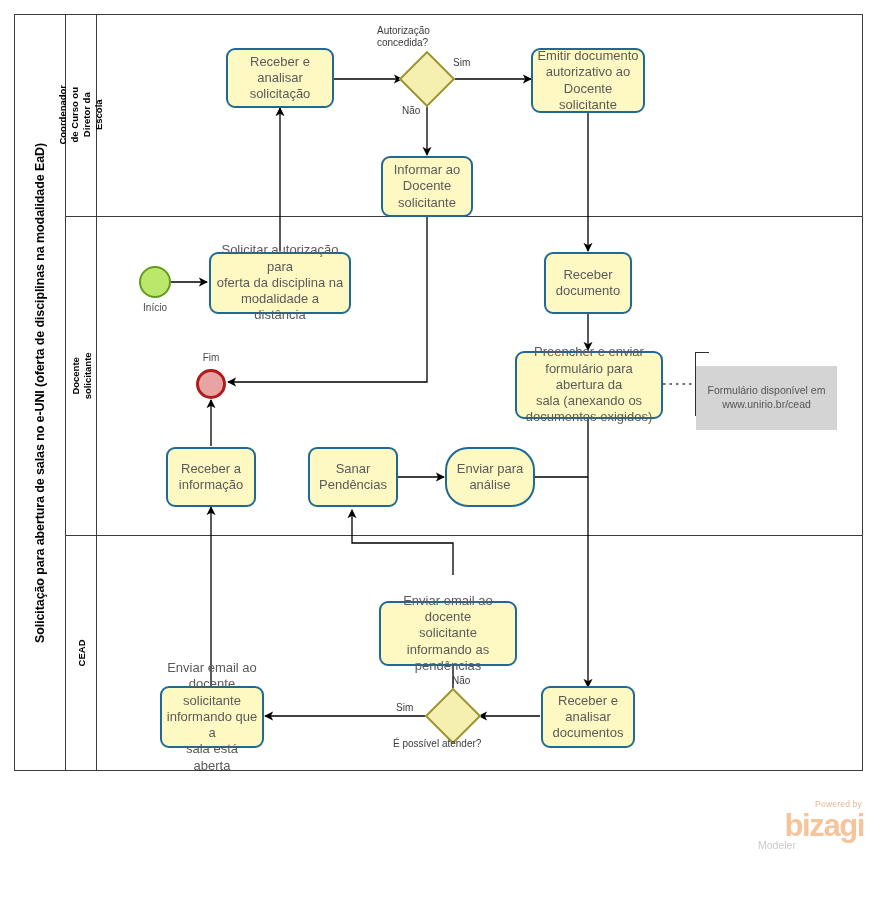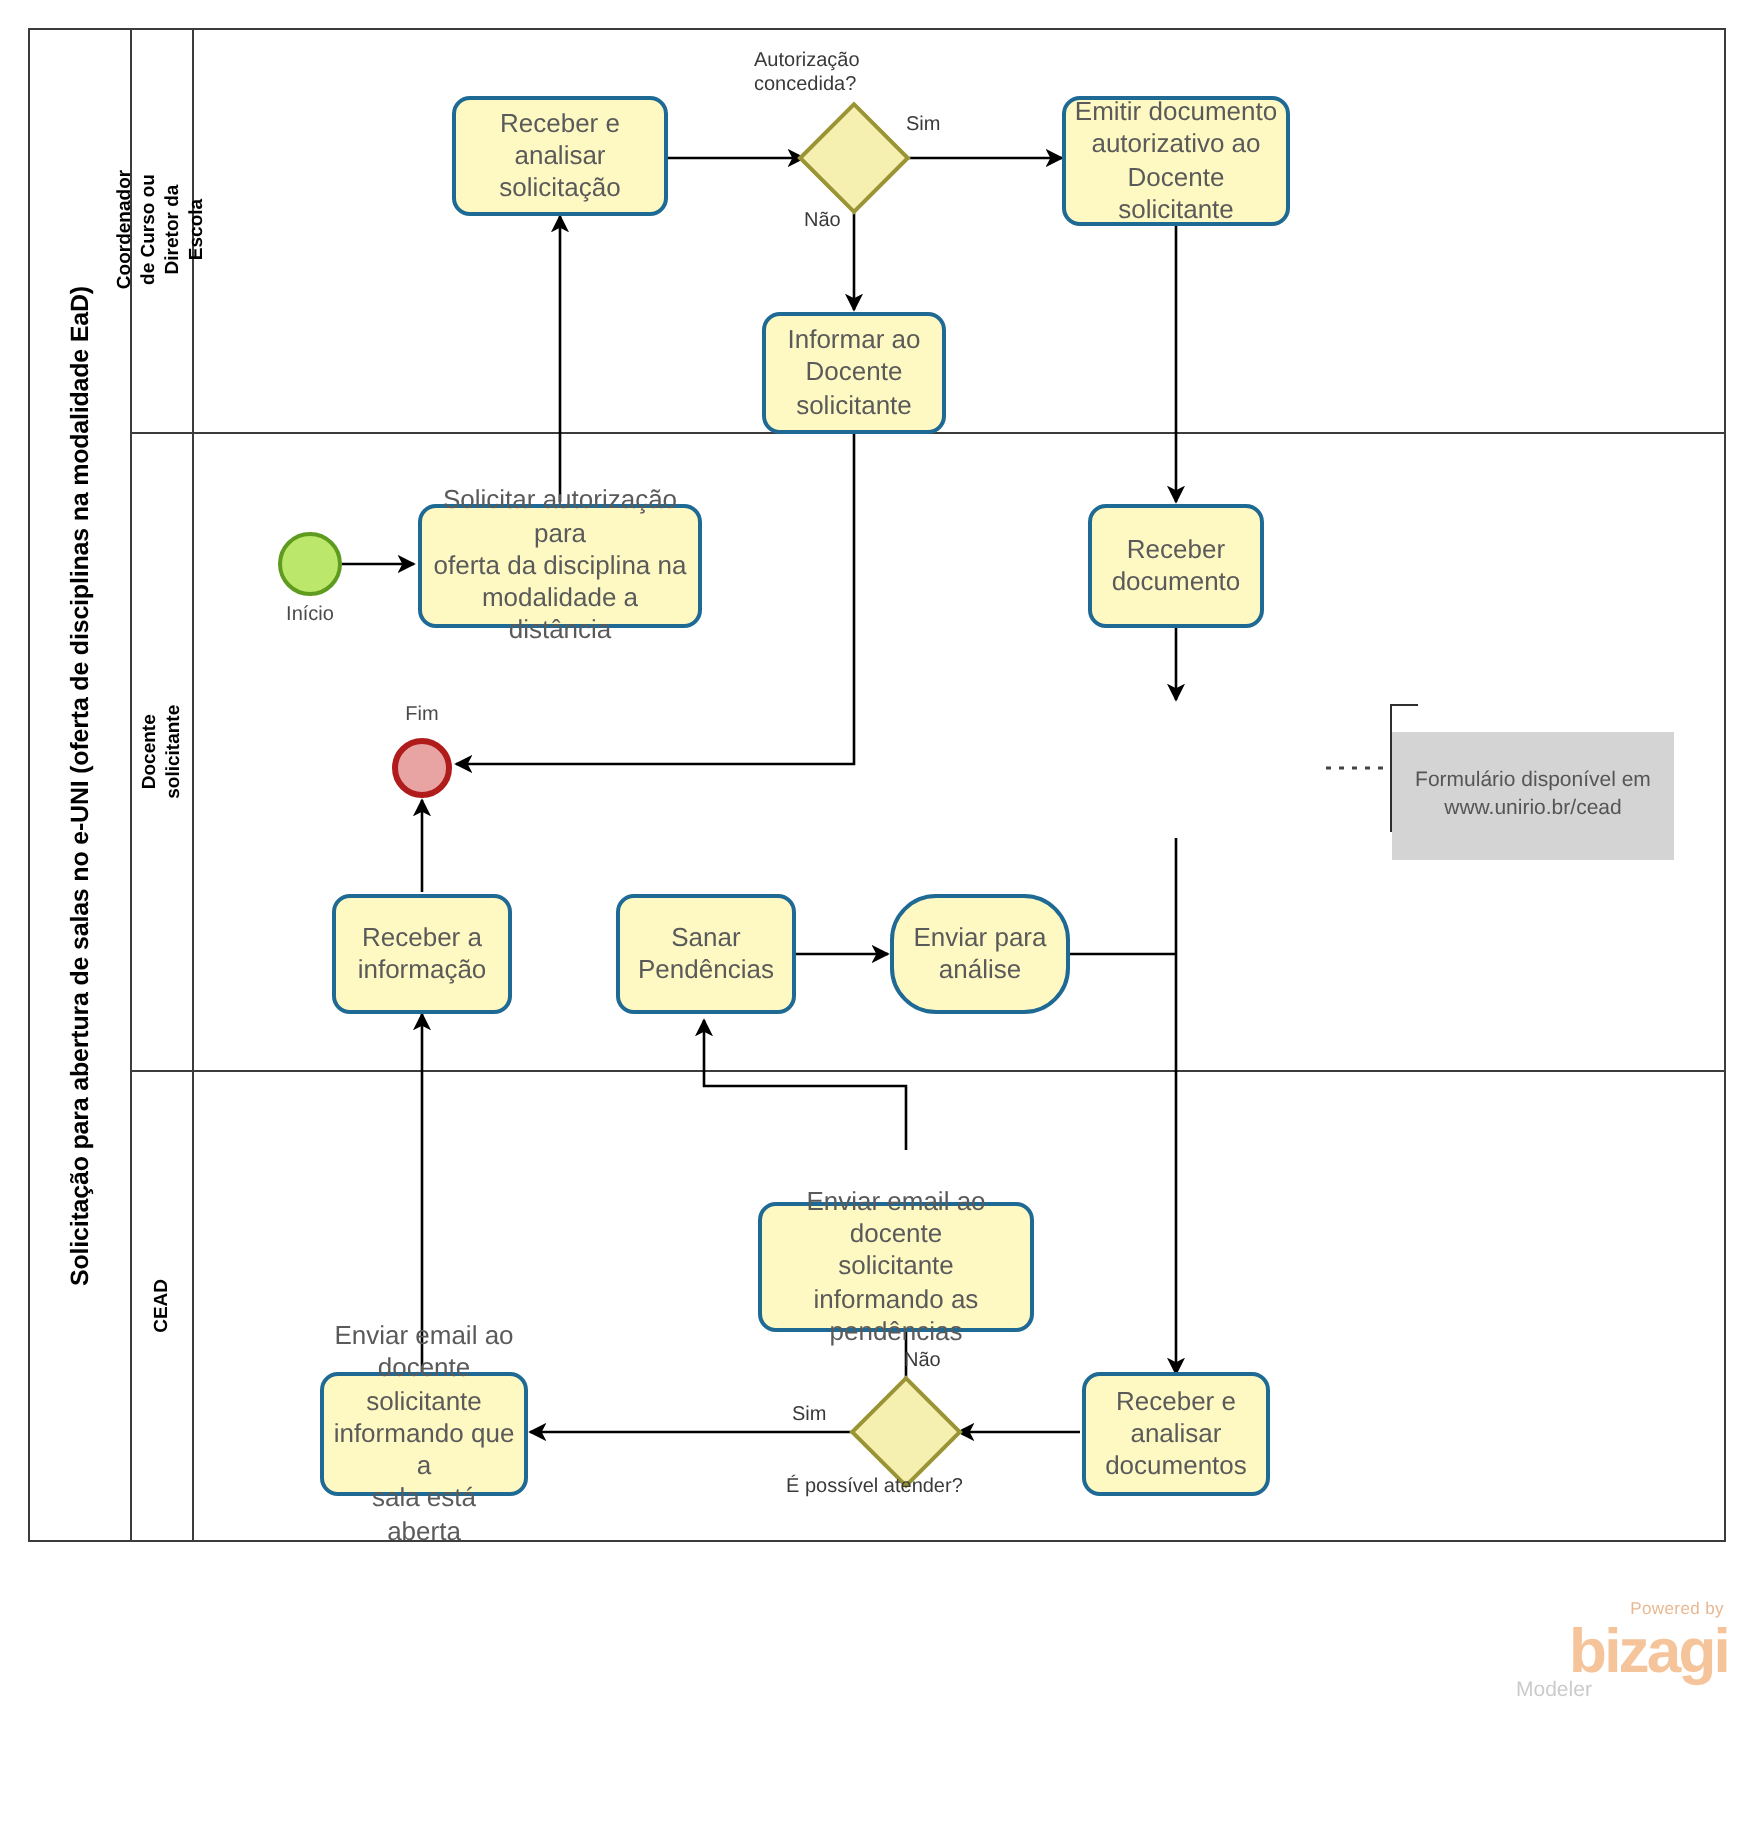--- a/index.html
+++ b/index.html
@@ -314,20 +314,24 @@
   <div class="task" style="left:209px; top:252px; width:142px; height:62px;">Solicitar autorização para
 oferta da disciplina na
 modalidade a distância</div>
 
   <div class="event-end" style="left:196px; top:369px;"></div>
   <div class="event-label" style="left:182px; top:352px; width:58px;">Fim</div>
 
   <div class="task" style="left:544px; top:252px; width:88px; height:62px;">Receber
 documento</div>
 
+  <div class="task" style="left:515px; top:351px; width:148px; height:68px;">Preencher e enviar
+formulário para abertura da
+sala (anexando os
+documentos exigidos)</div>
 
   <div class="annotation-bracket" style="left:695px; top:352px; height:64px;"></div>
   <div class="annotation" style="left:696px; top:352px; width:141px; height:64px;">Formulário disponível em
 www.unirio.br/cead</div>
 
   <div class="task" style="left:166px; top:447px; width:90px; height:60px;">Receber a
 informação</div>
 
   <div class="task" style="left:308px; top:447px; width:90px; height:60px;">Sanar
 Pendências</div>

